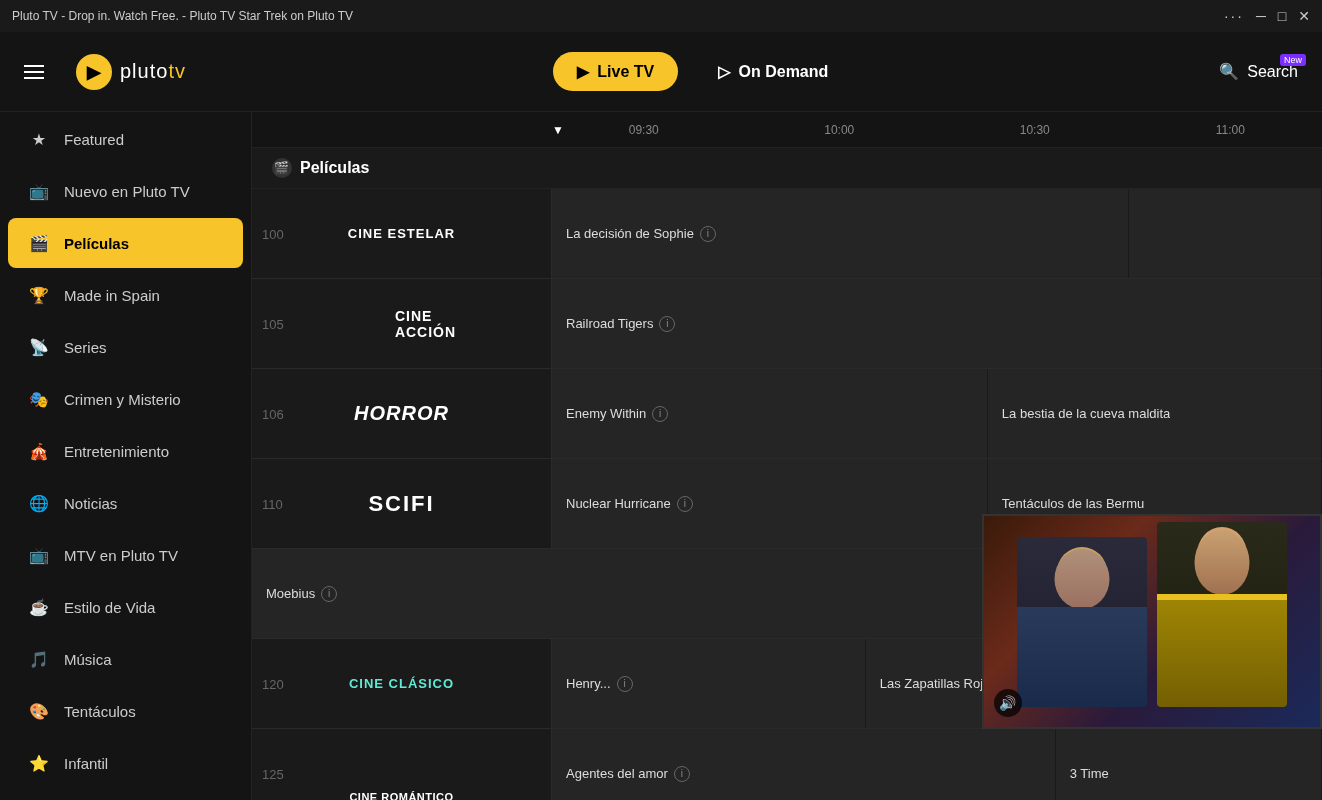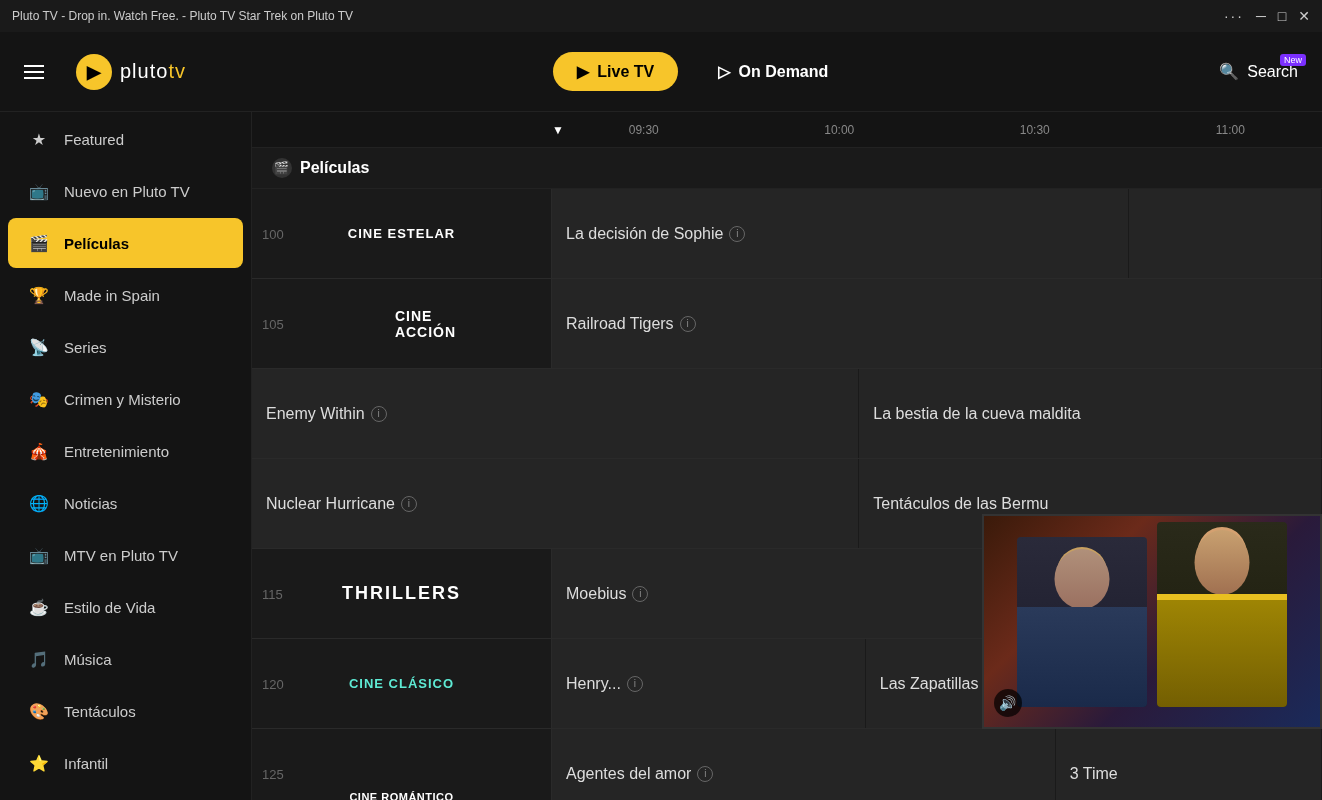--- a/index.html
+++ b/index.html
@@ -314,21 +314,21 @@
       text-overflow: ellipsis;
       font-size: 14px;
       color: #fff;
     }
     .program-cell.wide { flex: 2; }
     .program-cell.medium { flex: 1.5; }
     .program-cell.small { flex: 1; }
     .program-cell.truncated { flex: 0.6; }
 
     .program-name {
-      font-size: 16px;
+      font-size: 13px;
       color: #ddd;
       overflow: hidden;
       text-overflow: ellipsis;
     }
     .info-icon {
       margin-left: 6px;
       width: 16px;
       height: 16px;
       border: 1px solid #666;
       border-radius: 50%;
@@ -575,46 +575,50 @@
 ACCIÓN</div>
             </div>
             <div class="program-cells">
               <div class="program-cell wide">
                 <span class="program-name">Railroad Tigers</span>
                 <span class="info-icon">i</span>
               </div>
             </div>
           </div>
           <div class="channel-row">
+            <div class="channel-cell">
+              <span class="channel-number">106</span>
+              <div class="channel-logo horror" style="white-space: pre;">HORROR</div>
+            </div>
             <div class="program-cells">
               <div class="program-cell wide">
                 <span class="program-name">Enemy Within</span>
                 <span class="info-icon">i</span>
               </div>
               <div class="program-cell medium">
                 <span class="program-name">La bestia de la cueva maldita</span>
               </div>
             </div>
           </div>
           <div class="channel-row">
+            <div class="channel-cell">
+              <span class="channel-number">110</span>
+              <div class="channel-logo scifi" style="white-space: pre;">SCIFI</div>
+            </div>
             <div class="program-cells">
               <div class="program-cell wide">
                 <span class="program-name">Nuclear Hurricane</span>
                 <span class="info-icon">i</span>
               </div>
               <div class="program-cell medium">
                 <span class="program-name">Tentáculos de las Bermu</span>
               </div>
             </div>
           </div>
           <div class="channel-row">
-            <div class="channel-cell">
-              <span class="channel-number">115</span>
-              <div class="channel-logo thrillers" style="white-space: pre;">THRILLERS</div>
-            </div>
             <div class="program-cells">
               <div class="program-cell wide">
                 <span class="program-name">Moebius</span>
                 <span class="info-icon">i</span>
               </div>
             </div>
           </div>
           <div class="channel-row">
             <div class="channel-cell">
               <span class="channel-number">120</span>

